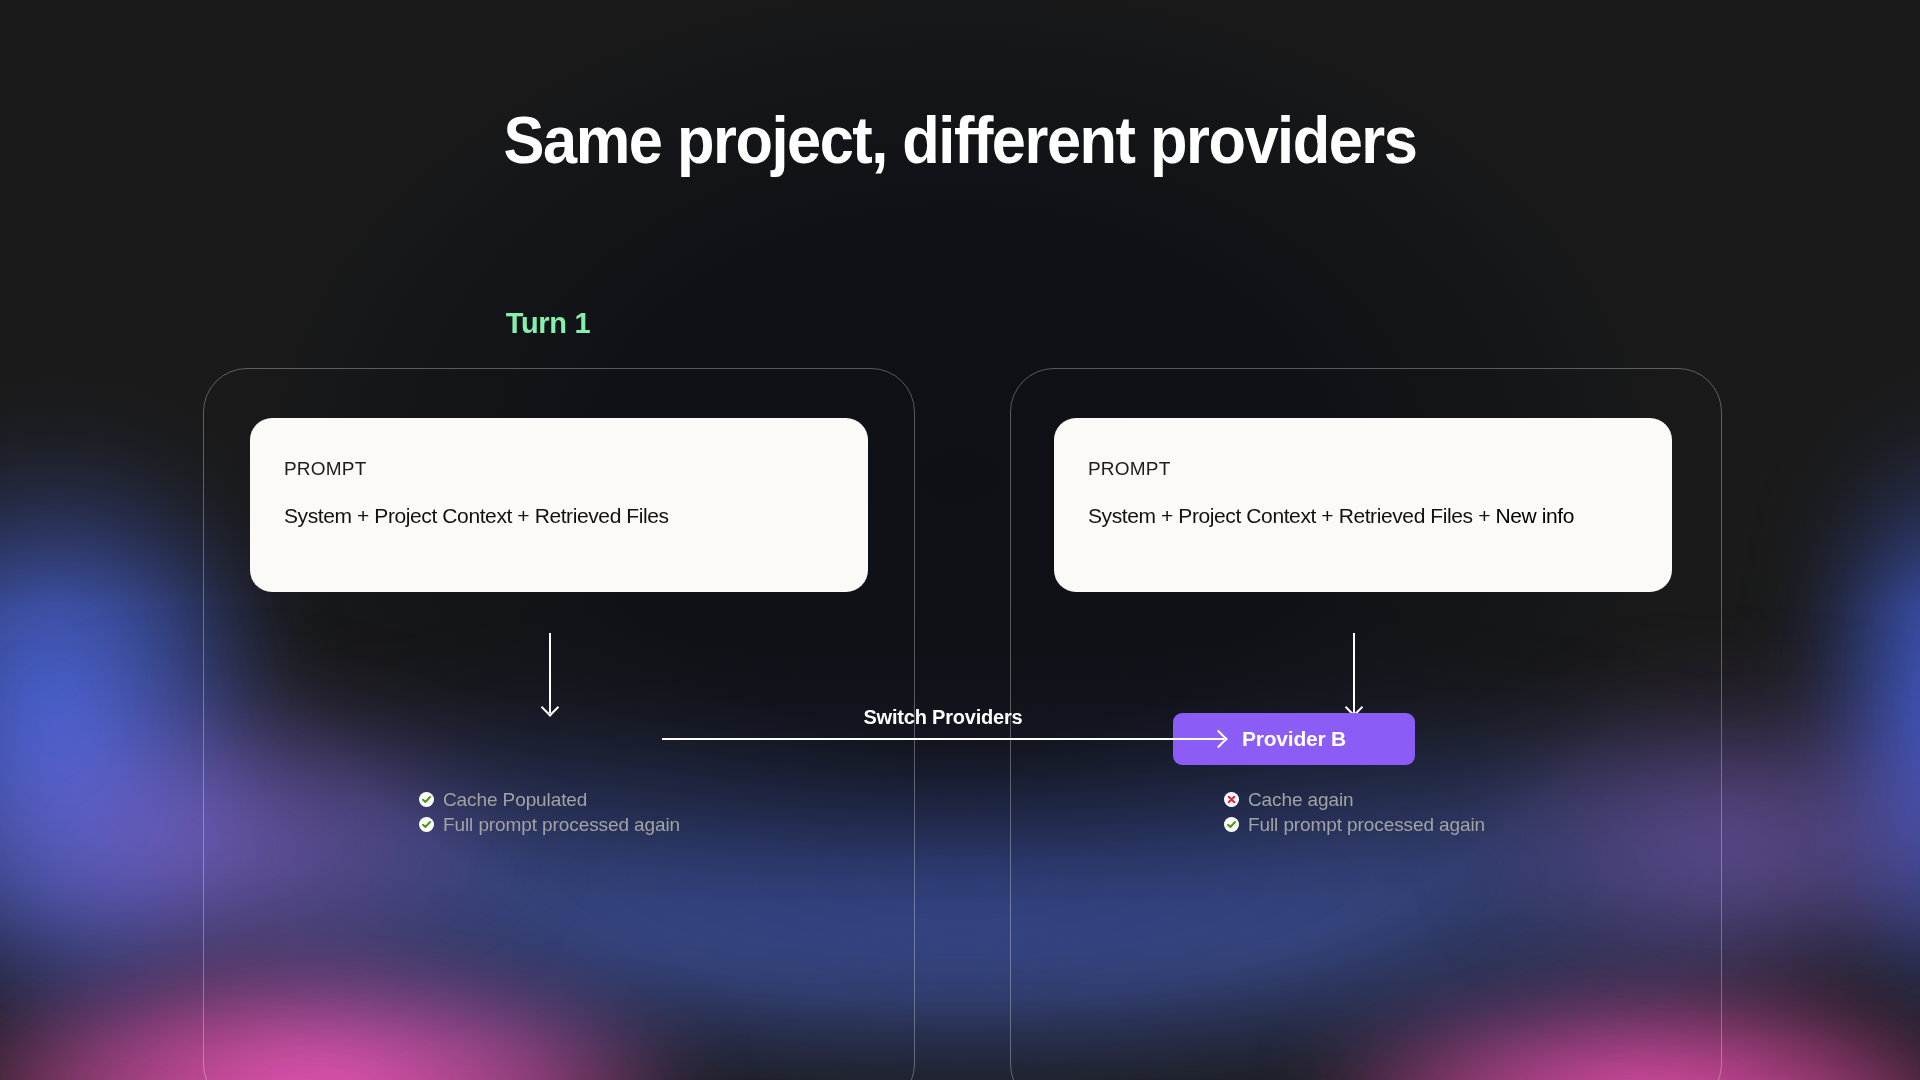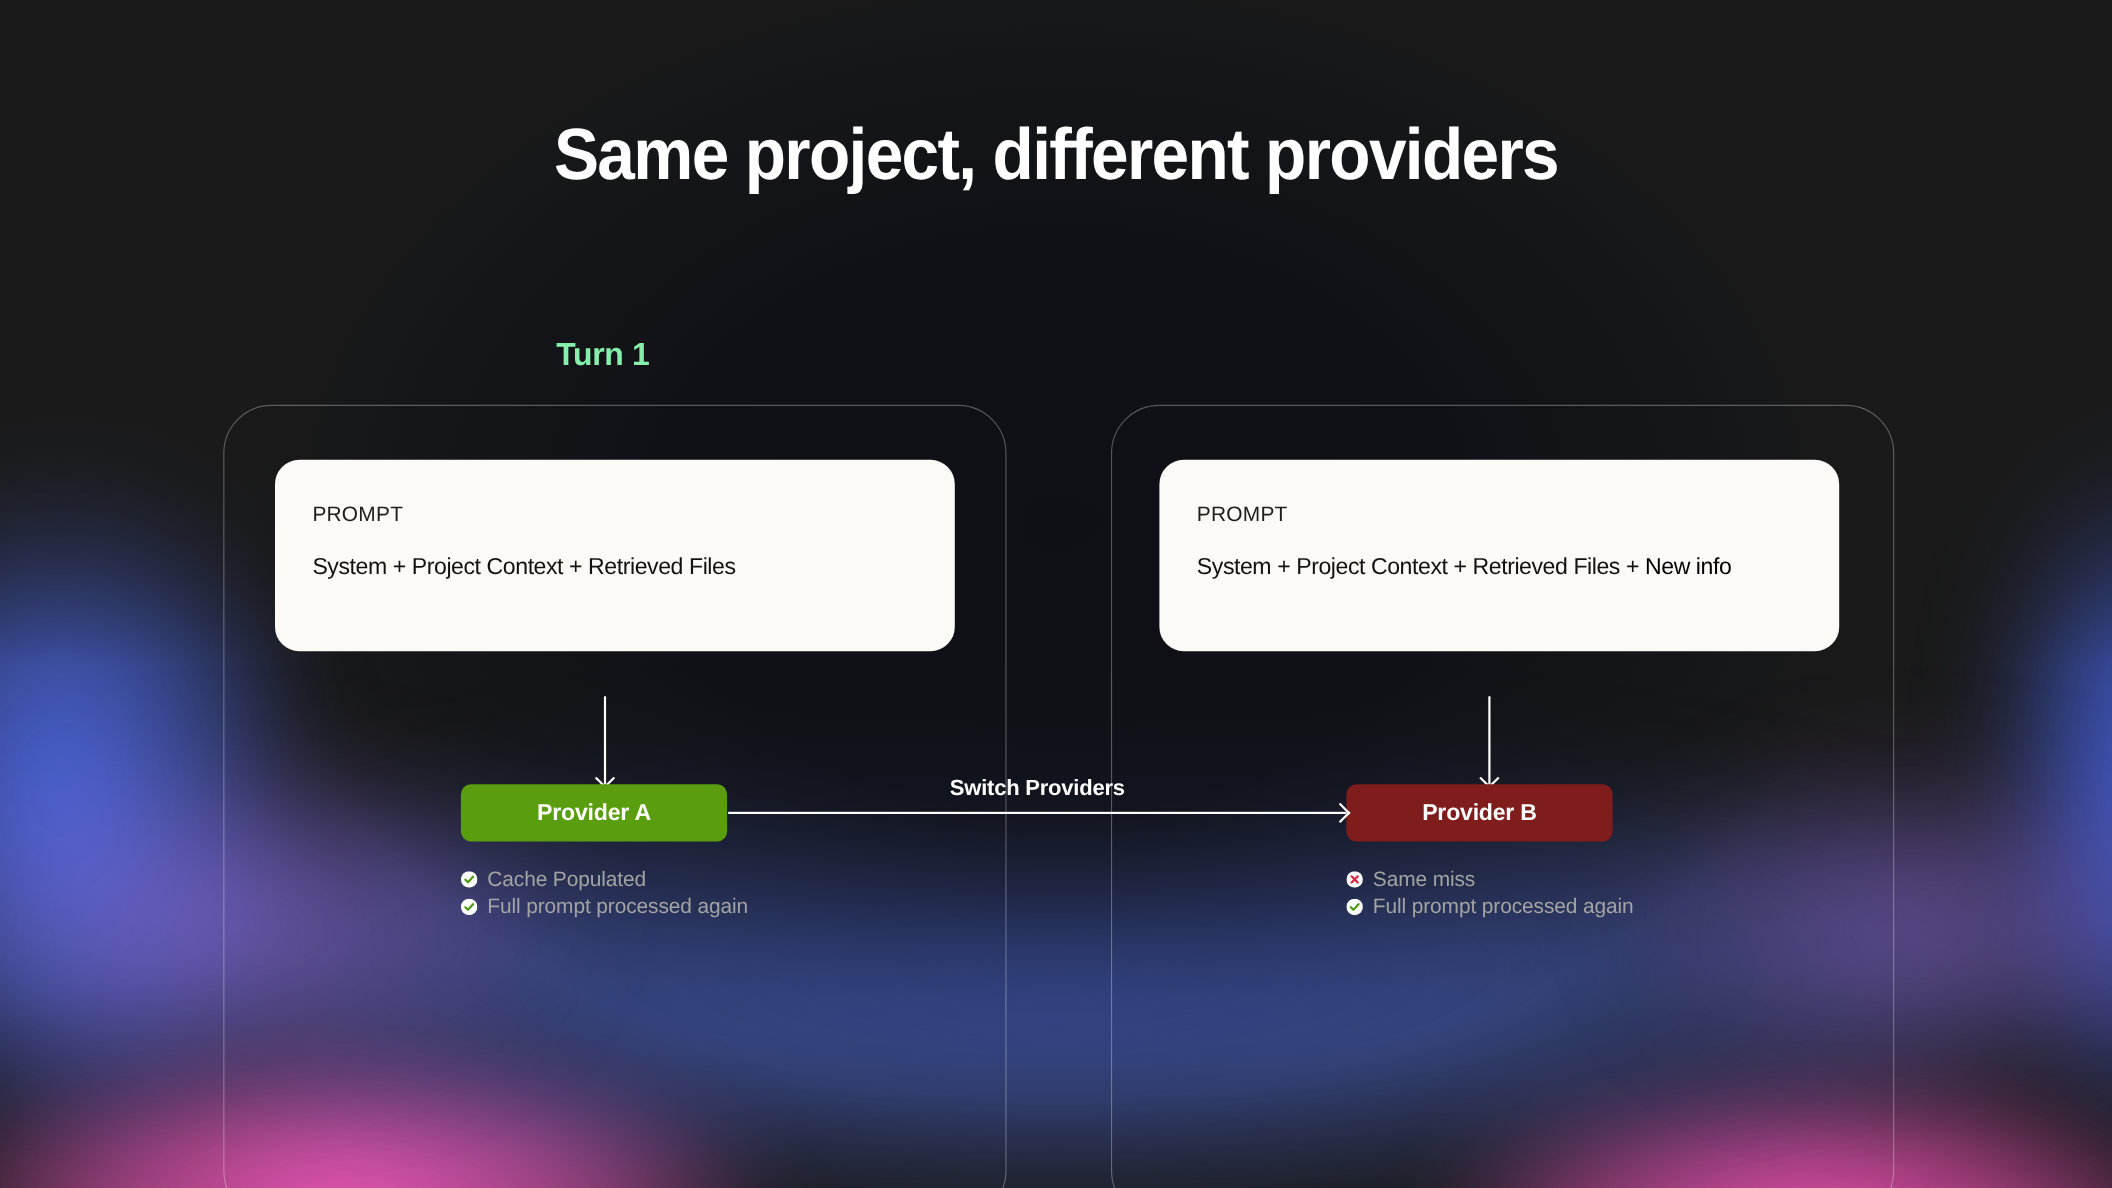--- a/index.html
+++ b/index.html
@@ -125,21 +125,21 @@
     top:713px;
     width:242px; height:52px;
     border-radius:9px;
     display:flex; align-items:center; justify-content:center;
     color:#ffffff;
     font-size:21px;
     font-weight:700;
     letter-spacing:-0.2px;
   }
   #provider-a { left:419px;  background:#5a9e10; }
-  #provider-b { left:1224px; background:#7f1d1d; }
+  #provider-b { left:1173px; background:#8b5cf6; }
 
   
   #switch-line {
     position:absolute;
     left:662px; top:738px;
     width:562px; height:2px;
     background:#ffffff;
   }
   #switch-line::after {
     content:""; position:absolute; right:-1px; top:50%;
@@ -196,21 +196,20 @@
   </div>
 
   <div id="prompt-card-2" class="prompt-card">
     <div class="prompt-kicker">PROMPT</div>
     <div class="prompt-body"><span>System + Project Context + Retrieved Files + </span><span class="new-info">New info</span></div>
   </div>
 
   <div id="v-arrow-1" class="v-arrow"></div>
   <div id="v-arrow-2" class="v-arrow"></div>
 
-  <div id="provider-a" class="provider-pill">Provider A</div>
   <div id="provider-b" class="provider-pill">Provider B</div>
 
   <div id="switch-label">Switch Providers</div>
   <div id="switch-line"></div>
 
   <div id="status-list-a" class="status-list">
     <div class="status-row">
       <svg class="status-icon" viewBox="0 0 16 16">
         <circle cx="8" cy="8" r="8" fill="#ffffff"></circle>
         <path d="M4.3 8.2 L6.8 10.7 L11.8 5.3" stroke="#4c9a0f" stroke-width="2.1" fill="none" stroke-linecap="round" stroke-linejoin="round"></path>
@@ -225,21 +224,21 @@
       <span>Full prompt processed again</span>
     </div>
   </div>
 
   <div id="status-list-b" class="status-list">
     <div class="status-row">
       <svg class="status-icon" viewBox="0 0 16 16">
         <circle cx="8" cy="8" r="8" fill="#ffffff"></circle>
         <path d="M5 5 L11 11 M11 5 L5 11" stroke="#e0203f" stroke-width="2.1" fill="none" stroke-linecap="round"></path>
       </svg>
-      <span>Same miss</span>
+      <span>Cache again</span>
     </div>
     <div class="status-row">
       <svg class="status-icon" viewBox="0 0 16 16">
         <circle cx="8" cy="8" r="8" fill="#ffffff"></circle>
         <path d="M4.3 8.2 L6.8 10.7 L11.8 5.3" stroke="#4c9a0f" stroke-width="2.1" fill="none" stroke-linecap="round" stroke-linejoin="round"></path>
       </svg>
       <span>Full prompt processed again</span>
     </div>
   </div>
 

